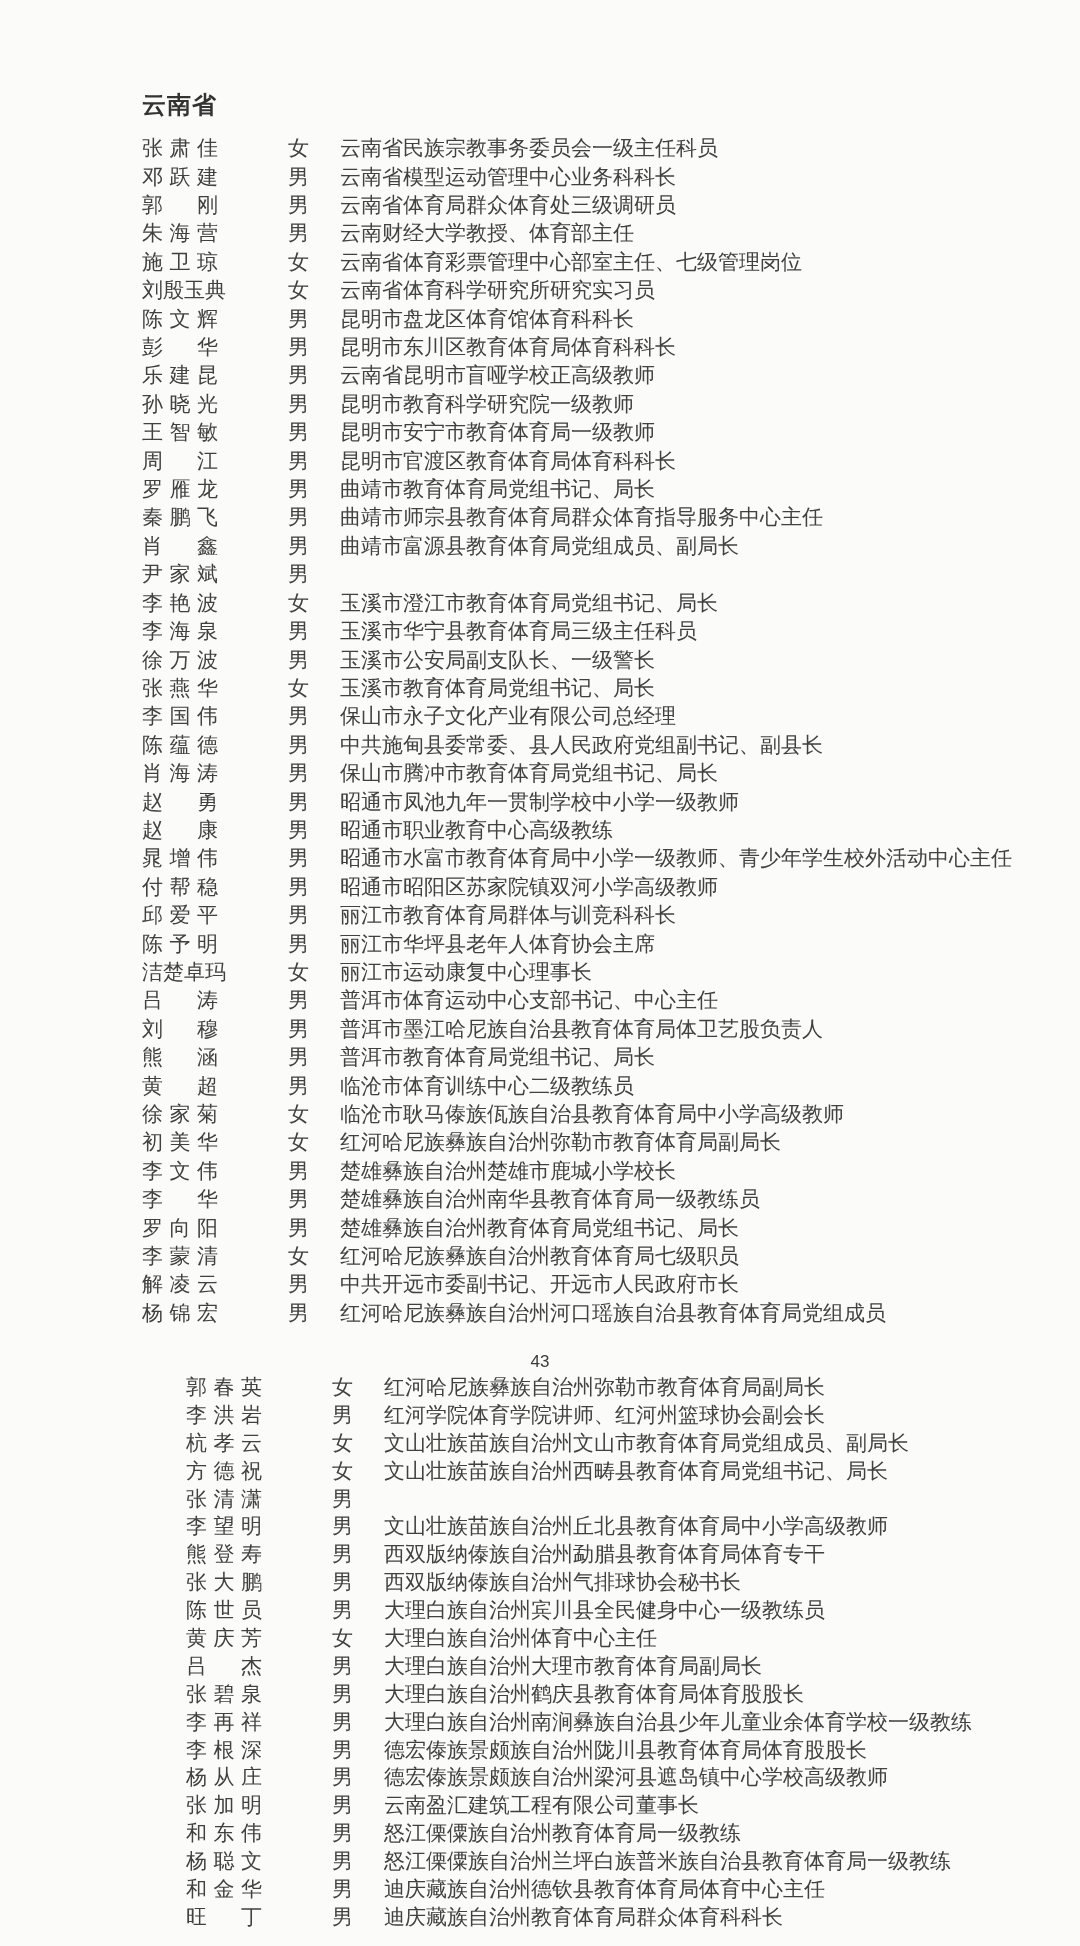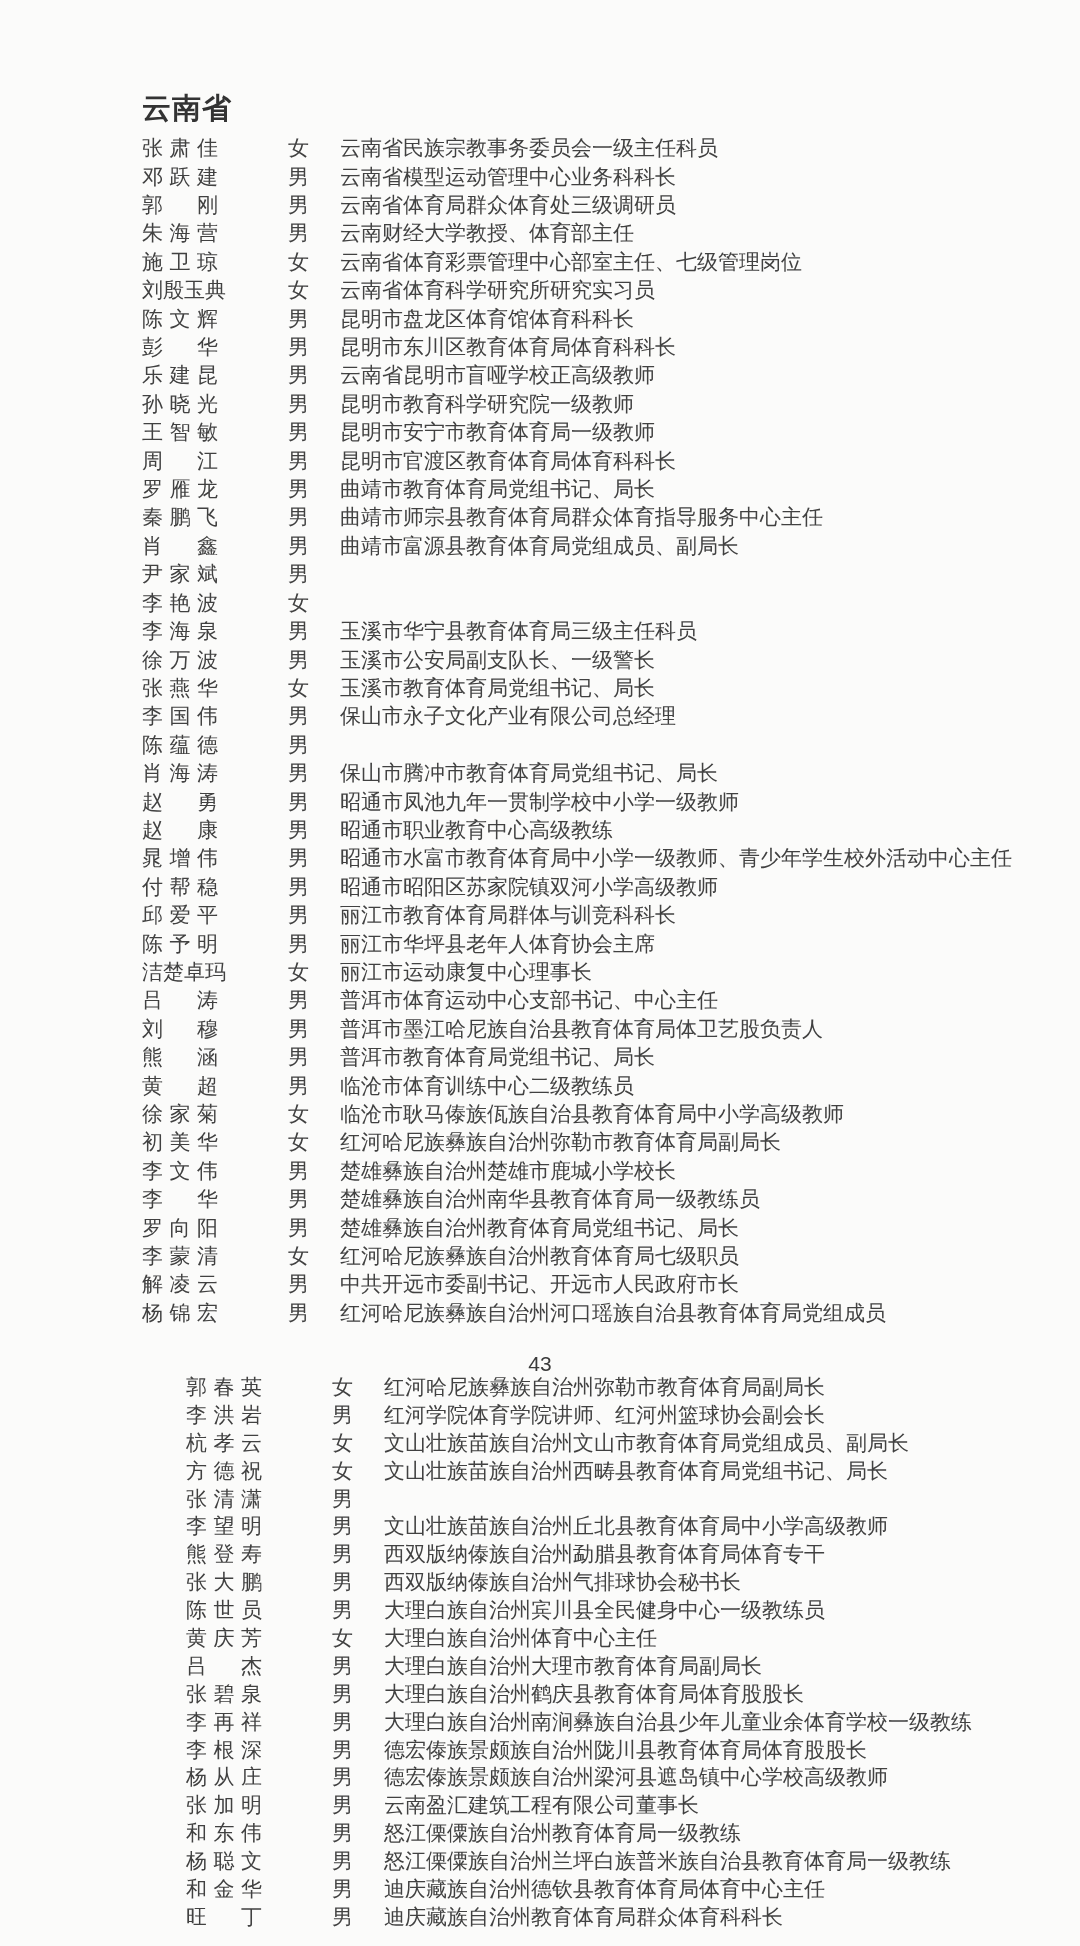--- a/index.html
+++ b/index.html
@@ -16,21 +16,21 @@
     overflow: hidden;
   }
   .page {
     position: absolute;
     inset: 0;
   }
   .province-header {
     position: absolute;
     left: 142px;
     top: 89px;
-    font-size: 29px;
+    font-size: 24px;
     font-weight: bold;
     color: #333333;
     letter-spacing: 1px;
     font-family: Liberation Serif, serif;
   }
   .section {
     position: absolute;
     left: 0;
     right: 0;
   }
@@ -59,21 +59,21 @@
   .title {
     margin-left: 28px;
     white-space: nowrap;
   }
   .page-number {
     position: absolute;
     top: 1352px;
     left: 0;
     right: 0;
     text-align: center;
-    font-size: 21px;
+    font-size: 17px;
     color: #3a3a3a;
     font-family: "Liberation Sans", "DejaVu Sans", sans-serif;
   }
 </style>
 </head>
 <body>
 
 <div class="page">
   <div class="province-header">云南省</div>
 
@@ -153,20 +153,21 @@
         <span class="gender">男</span>
         <span class="title">曲靖市富源县教育体育局党组成员、副局长</span>
       </div>
       <div class="row">
         <span class="name">尹家斌</span>
         <span class="gender">男</span>
       </div>
       <div class="row">
         <span class="name">李艳波</span>
         <span class="gender">女</span>
+        <span class="title">玉溪市澄江市教育体育局党组书记、局长</span>
       </div>
       <div class="row">
         <span class="name">李海泉</span>
         <span class="gender">男</span>
         <span class="title">玉溪市华宁县教育体育局三级主任科员</span>
       </div>
       <div class="row">
         <span class="name">徐万波</span>
         <span class="gender">男</span>
         <span class="title">玉溪市公安局副支队长、一级警长</span>
@@ -177,20 +178,21 @@
         <span class="title">玉溪市教育体育局党组书记、局长</span>
       </div>
       <div class="row">
         <span class="name">李国伟</span>
         <span class="gender">男</span>
         <span class="title">保山市永子文化产业有限公司总经理</span>
       </div>
       <div class="row">
         <span class="name">陈蕴德</span>
         <span class="gender">男</span>
+        <span class="title">中共施甸县委常委、县人民政府党组副书记、副县长</span>
       </div>
       <div class="row">
         <span class="name">肖海涛</span>
         <span class="gender">男</span>
         <span class="title">保山市腾冲市教育体育局党组书记、局长</span>
       </div>
       <div class="row">
         <span class="name">赵 勇</span>
         <span class="gender">男</span>
         <span class="title">昭通市凤池九年一贯制学校中小学一级教师</span>

